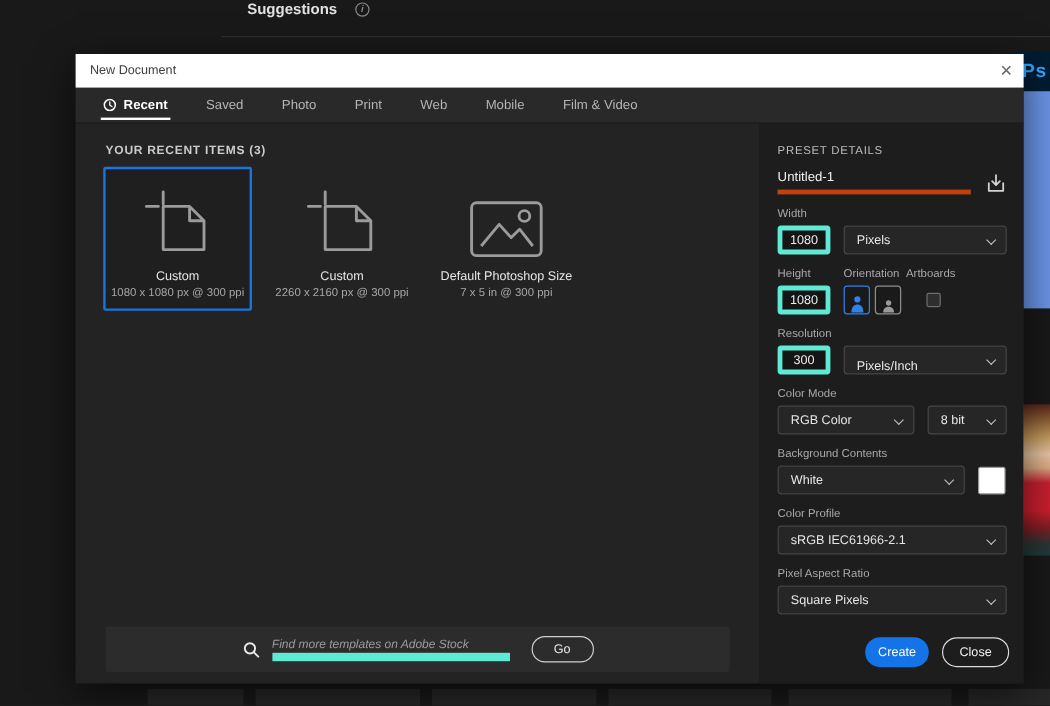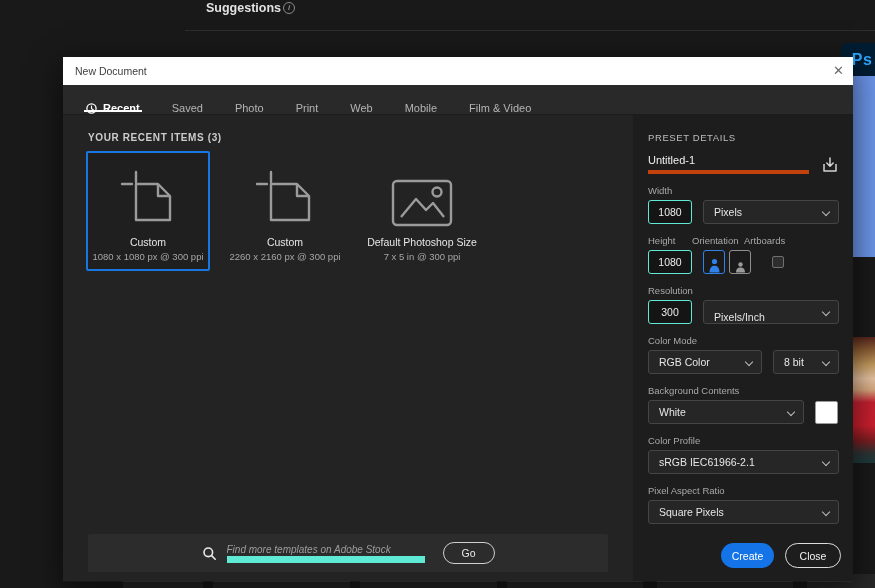--- a/index.html
+++ b/index.html
@@ -7,56 +7,56 @@
   body {
     position:relative; overflow:hidden;
     background:#191919;
     font-family:"Liberation Sans", sans-serif;
     -webkit-font-smoothing:antialiased;
   }
   
   .bg-heading {
     position:absolute; top:0; left:206px;
     font-size:12.5px; font-weight:bold; color:#e2e2e2;
-    display:flex; align-items:center; gap:2px; height:16px;
+    display:flex; align-items:center; gap:15px; height:16px;
   }
   .info-icon { width:12px; height:12px; border:1px solid #8a8a8a; border-radius:50%;
     color:#8a8a8a; font-size:8px; line-height:10px; text-align:center; font-style:italic; }
   .bg-topline { position:absolute; top:30px; left:185px; width:690px; height:1px; background:#2e2e2e; }
   .bg-bluestrip { position:absolute; left:853px; top:45px; width:22px; height:212px; }
   .ps-logo {
     position:absolute; left:841px; top:43px; width:42px; height:33px;
     border-radius:6px; display:flex; align-items:center; justify-content:center;
     font-size:16px; font-weight:bold; letter-spacing:.5px; z-index:2;
   }
   .bg-photo {
     position:absolute; left:851px; top:337px; width:24px; height:126px; z-index:1;
     background:linear-gradient(180deg,
       #58251d 0%, #8a5c33 10%, #c49a5e 22%, #e7c3a2 33%, #d8a87f 42%,
       #c42030 52%, #cb1f2d 70%, #7e1d22 82%, #2e3434 92%, #1d3a3c 100%);
   }
   .bg-cardrow { position:absolute; top:574px; left:0; width:875px; height:14px; z-index:1; }
   .bg-card { position:absolute; top:0; height:14px; background:#272727; }
   
   .dialog {
-    position:absolute; left:63px; top:57px; width:790px; height:525px; z-index:5;
+    position:absolute; left:63px; top:45px; width:790px; height:525px; z-index:5;
     box-shadow:0 8px 30px rgba(0,0,0,.6);
   }
   .titlebar {
     position:relative; height:28px; background:#ffffff;
     display:flex; align-items:center; padding:0 12px;
   }
   .titlebar .title { font-size:10.5px; color:#404040; }
   .titlebar .close { position:absolute; right:9px; top:6px; font-size:13px; color:#6a6a6a;
     cursor:default; line-height:16px; }
   .tabbar {
     height:30px; background:#292929; border-bottom:1px solid #1c1c1c;
     display:flex; align-items:stretch; padding-left:21px;
   }
-  .tab { display:flex; align-items:flex-end; gap:6px; font-size:11px; color:#b4b4b4;
+  .tab { display:flex; align-items:center; gap:6px; font-size:11px; color:#b4b4b4;
     padding:0 2px; margin-right:28px; position:relative; }
   .tab.active { color:#ffffff; font-weight:bold; }
   .tab.active::after { content:""; position:absolute; left:0; right:0; bottom:2px; height:2px; background:#ffffff; }
   .clock-icon { display:block; }
   .dlg-body { display:flex; height:466px; }
   
   .content { position:relative; width:570px; background:#232323; }
   .section-title { position:absolute; left:25px; top:17px; font-size:10px; letter-spacing:.6px;
     color:#cccccc; font-weight:bold; }
   .cards { position:absolute; left:23px; top:36px; display:flex; gap:13px; }
@@ -83,32 +83,32 @@
     color:#e8e8e8; font-size:10.5px; display:flex; align-items:center; justify-content:center;
     background:transparent; }
   
   .panel { position:relative; width:220px; background:#1d1d1d; padding:17px 14px 0 15px; }
   .panel-heading { font-size:9.5px; letter-spacing:.6px; color:#bdbdbd; font-weight:normal; }
   .name-row { margin-top:11px; display:flex; align-items:flex-end; }
   .name-field { flex:1; font-size:11px; color:#f0f0f0; border-bottom:4px solid #c2410c;
     padding-bottom:4px; margin-right:12px; }
   .flabel { font-size:9.5px; color:#a9a9a9; margin:11px 0 4px; }
   .frow { display:flex; align-items:center; gap:11px; }
-  .num-input { width:44px; height:24px; background:#151515; border:1px solid #5eead4; border-radius:3px;
+  .num-input { width:44px; height:24px; background:#151515; border:4px solid #5eead4; border-radius:3px;
     color:#ececec; font-size:10.5px; text-align:center; font-family:"Liberation Sans", sans-serif; outline:none; }
   .select { position:relative; height:24px; background:#262626; border:1px solid #454545; border-radius:3px;
     display:flex; align-items:center; padding:0 22px 0 10px;
     font-size:10.5px; color:#e6e6e6; }
   .select .chev { position:absolute; right:9px; top:8px; width:6px; height:6px;
     border-right:1.5px solid #bdbdbd; border-bottom:1.5px solid #bdbdbd; transform:rotate(45deg); }
   .w-unit { width:136px; } .w-res { width:136px;align-items:flex-end; }
   .w-mode { width:114px; } .w-bit { width:66px; }
   .w-bg { width:156px; } .w-full { width:191px; }
   .tri-labels { display:flex; margin-top:11px; margin-bottom:4px; }
-  .tri-labels .l1 { width:44px; } .tri-labels .l2 { width:52px; } 
+  .tri-labels .l1 { width:55px; } .tri-labels .l2 { width:52px; } 
   .tri-labels span { font-size:9.5px; color:#a9a9a9; }
   .orient-row { display:flex; align-items:center; }
   .orient-row .num-input { margin-right:11px; }
   .orient-btn { width:22px; height:24px; border:1.5px solid #8f8f8f; border-radius:3px;
     background:#1a1a1a; display:flex; align-items:flex-end; justify-content:center; margin-right:4px; }
   .orient-btn.sel { border-color:#2e82e9; }
   .checkbox { width:12px; height:12px; border:1.5px solid #6f6f6f; border-radius:2px; background:#2e2e2e; margin-left:17px; }
   .swatch { width:23px; height:23px; background:#ffffff; border:1px solid #9a9a9a; border-radius:2px; }
   .adv-row { display:flex; align-items:center; gap:8px; margin-top:13px; }
   .adv-row .chev-down { width:6px; height:6px; border-right:1.5px solid #c9c9c9; border-bottom:1.5px solid #c9c9c9;

